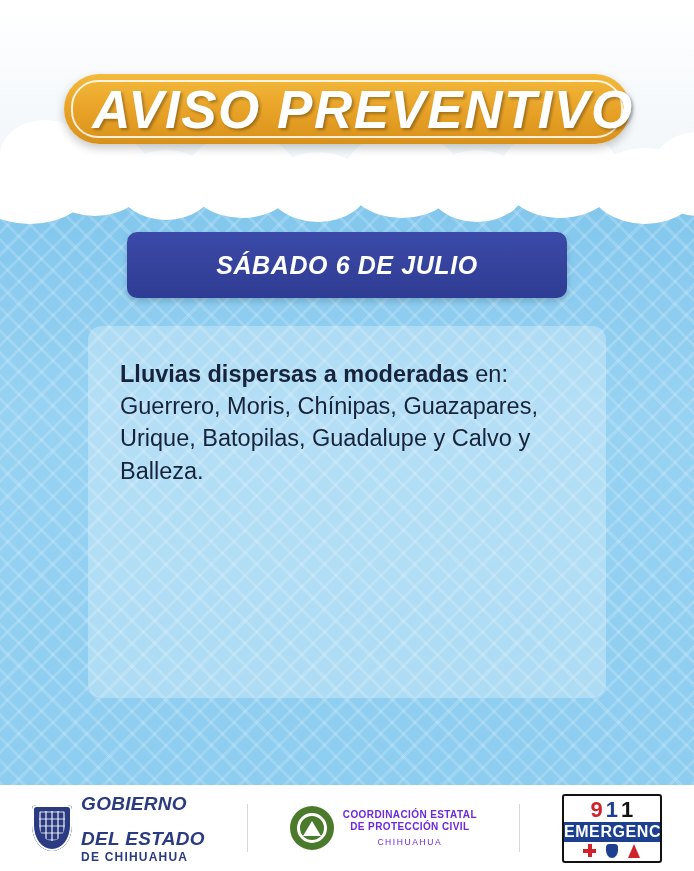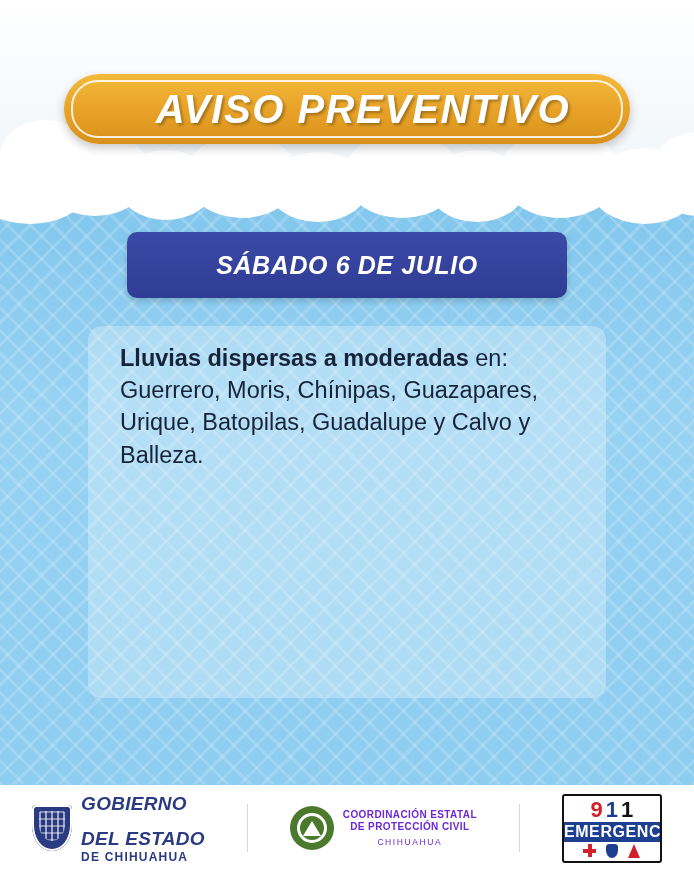--- a/index.html
+++ b/index.html
@@ -77,21 +77,21 @@
     width: 548px;
     height: 54px;
     border-radius: 27px;
     border: 2px solid rgba(255,255,255,0.85);
     display: flex;
     align-items: center;
     justify-content: center;
   }
   .ribbon-text {
     color: #ffffff;
-    font-size: 40px;
+    font-size: 53px;
     font-weight: bold;
     letter-spacing: 1.5px;
     font-style: italic;
     text-shadow: 2px 2px 3px rgba(0,0,0,0.30);
     white-space: nowrap;
     margin-left: 32px;
   }
 
   
   .date-bar {
@@ -120,21 +120,21 @@
   .card {
     position: absolute;
     left: 88px;
     top: 326px;
     width: 518px;
     height: 372px;
     border-radius: 14px;
     background: rgba(255,255,255,0.28);
   }
   .card-inner {
-    padding: 16px 28px 0 32px;
+    padding: 32px 28px 0 32px;
   }
   .para {
     color: #16233a;
     font-size: 23.5px;
     line-height: 1.37;
     font-weight: normal;
     margin: 0;
   }
   .para + .para {
     margin-top: 30px;

